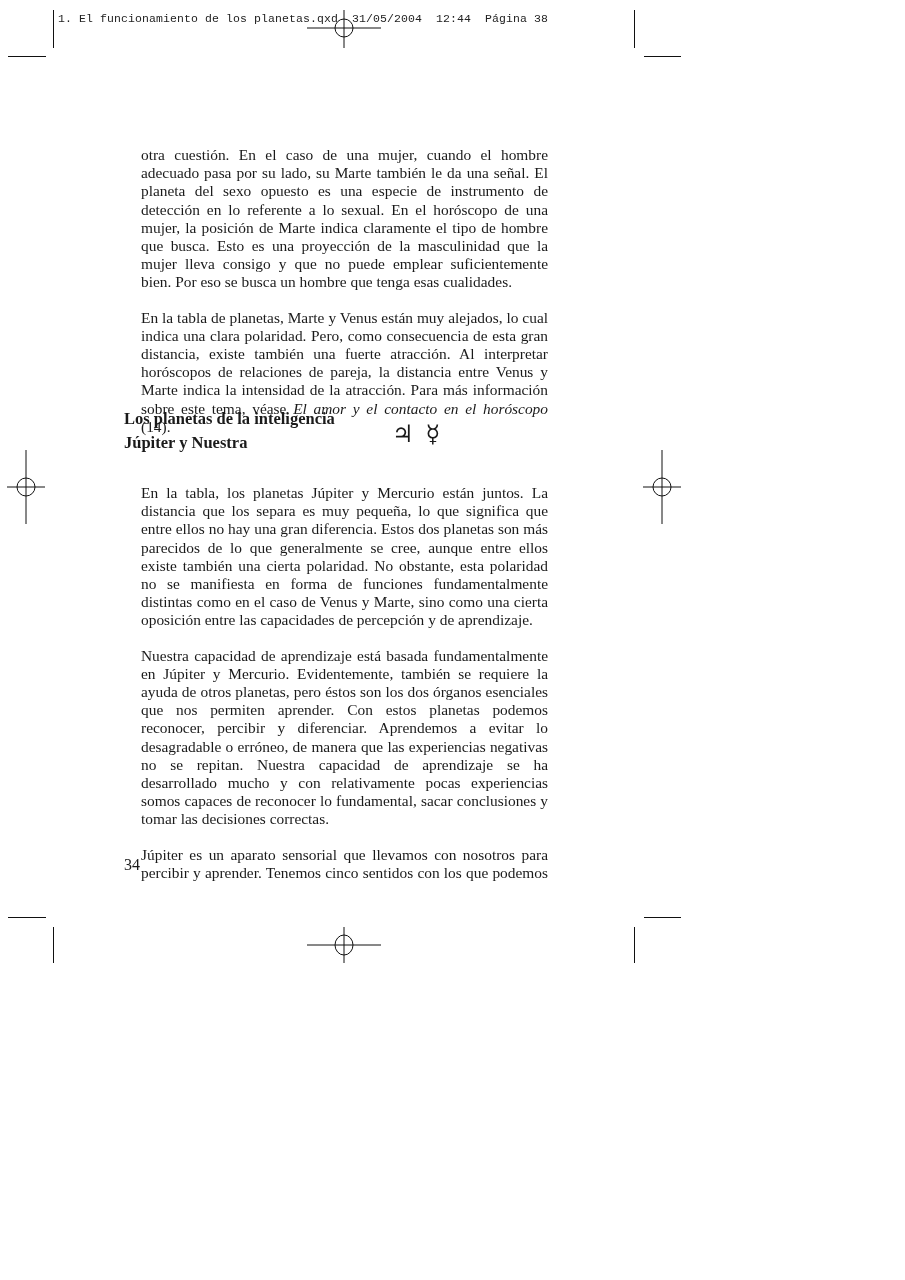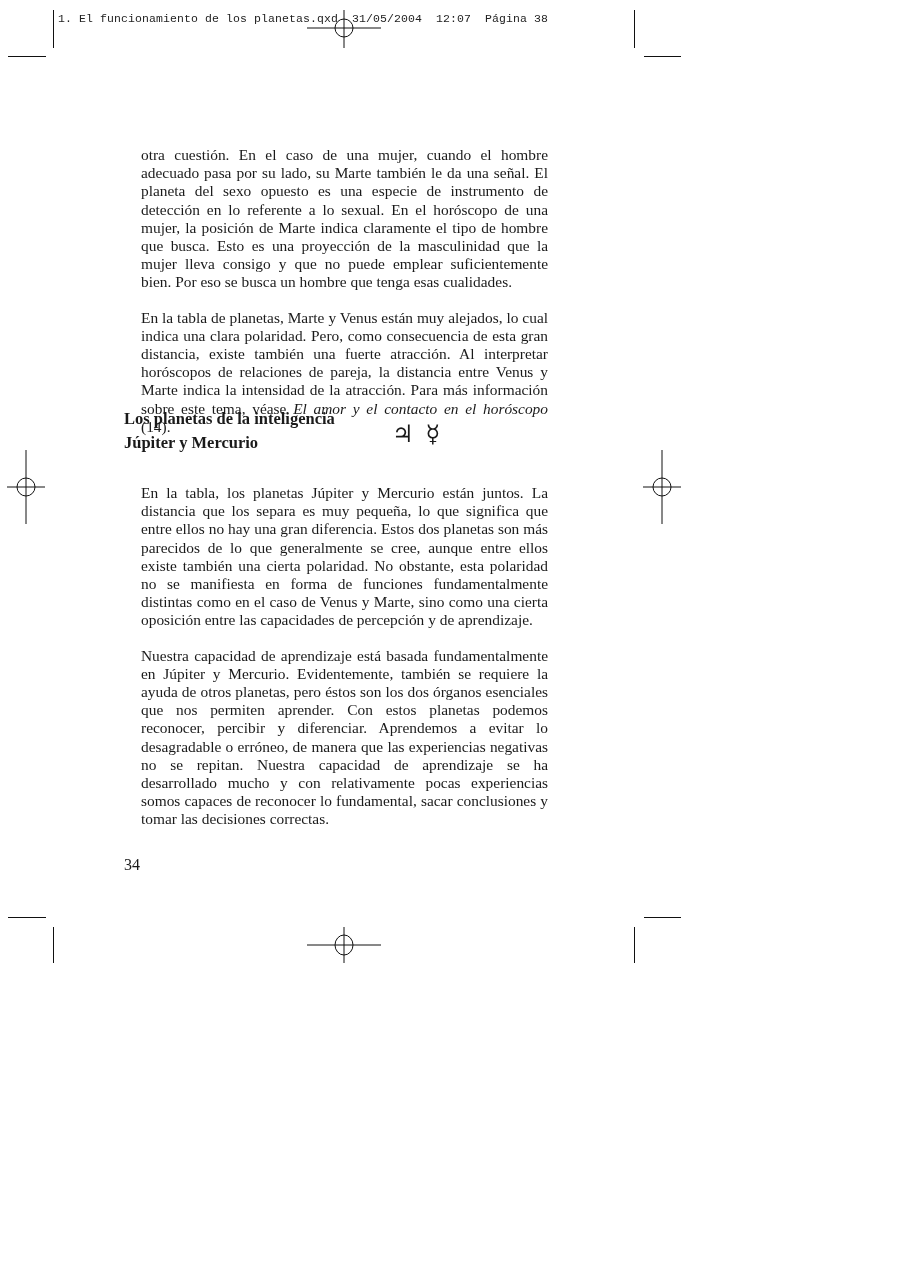--- a/index.html
+++ b/index.html
@@ -12,21 +12,21 @@
   .para-gap { margin-top:10px !important; }
   .heading { position:absolute; left:124px; font-weight:bold; font-size:16.5px; line-height:24px; }
   .glyphs { position:absolute; left:392px; top:422px; font-size:24px; line-height:24px; font-family:"DejaVu Sans", sans-serif; }
   .glyphs span { display:inline-block; margin-right:12px; }
   .pagenum { position:absolute; left:124px; top:856px; font-size:16px; }
   em { font-style:italic; }
 </style>
 </head>
 <body>
 
-<div class="slug">1. El funcionamiento de los planetas.qxd  31/05/2004  12:07  Página 38</div>
+<div class="slug">1. El funcionamiento de los planetas.qxd  31/05/2004  12:44  Página 38</div>
 
 <div class="line" style="left:53px;top:10px;width:1px;height:38px;"></div>
 <div class="line" style="left:8px;top:56px;width:38px;height:1px;"></div>
 <div class="line" style="left:634px;top:10px;width:1px;height:38px;"></div>
 <div class="line" style="left:644px;top:56px;width:37px;height:1px;"></div>
 
 <div class="line" style="left:8px;top:917px;width:38px;height:1px;"></div>
 <div class="line" style="left:53px;top:927px;width:1px;height:36px;"></div>
 <div class="line" style="left:644px;top:917px;width:37px;height:1px;"></div>
 <div class="line" style="left:634px;top:927px;width:1px;height:36px;"></div>
@@ -51,23 +51,24 @@
     <line x1="20" y1="1" x2="20" y2="75" stroke="#111" stroke-width="1"></line>
     <circle cx="20" cy="38" r="9" fill="none" stroke="#111" stroke-width="1"></circle>
   </svg>
 
 <div class="text-block" style="top:129px;">
   <p>otra cuestión. En el caso de una mujer, cuando el hombre adecuado pasa por su lado, su Marte también le da una señal. El planeta del sexo opuesto es una especie de instrumento de detección en lo referente a lo sexual. En el horóscopo de una mujer, la posición de Marte indica claramente el tipo de hombre que busca. Esto es una proyección de la masculinidad que la mujer lleva consigo y que no puede emplear suficientemente bien. Por eso se busca un hombre que tenga esas cualidades.</p>
   <p class="para-gap"><span>En la tabla de planetas, Marte y Venus están muy alejados, lo cual indica una clara polaridad. Pero, como consecuencia de esta gran distancia, existe también una fuerte atracción. Al interpretar horóscopos de relaciones de pareja, la distancia entre Venus y Marte indica la intensidad de la atracción. Para más información sobre este tema, véase </span><em>El amor y el contacto en el horóscopo</em><span> (14).</span></p>
 </div>
 
 <div class="heading" style="top:407px;">Los planetas de la inteligencia</div>
-<div class="heading" style="top:431px;">Júpiter y Mercurio</div>
+<div class="heading" style="top:431px;">Júpiter y Nuestra</div>
 <div class="glyphs">
   <span>♃</span><span>☿</span>
 </div>
 
 <div class="text-block" style="top:467px;">
   <p>En la tabla, los planetas Júpiter y Mercurio están juntos. La distancia que los separa es muy pequeña, lo que significa que entre ellos no hay una gran diferencia. Estos dos planetas son más parecidos de lo que generalmente se cree, aunque entre ellos existe también una cierta polaridad. No obstante, esta polaridad no se manifiesta en forma de funciones fundamentalmente distintas como en el caso de Venus y Marte, sino como una cierta oposición entre las capacidades de percepción y de aprendizaje.</p>
   <p class="para-gap">Nuestra capacidad de aprendizaje está basada fundamentalmente en Júpiter y Mercurio. Evidentemente, también se requiere la ayuda de otros planetas, pero éstos son los dos órganos esenciales que nos permiten aprender. Con estos planetas podemos reconocer, percibir y diferenciar. Aprendemos a evitar lo desagradable o erróneo, de manera que las experiencias negativas no se repitan. Nuestra capacidad de aprendizaje se ha desarrollado mucho y con relativamente pocas experiencias somos capaces de reconocer lo fundamental, sacar conclusiones y tomar las decisiones correctas.</p>
+  <p class="para-gap" style="text-align-last:justify;">Júpiter es un aparato sensorial que llevamos con nosotros para percibir y aprender. Tenemos cinco sentidos con los que podemos</p>
 </div>
 
 <div class="pagenum">34</div>
 
 </body></html>

